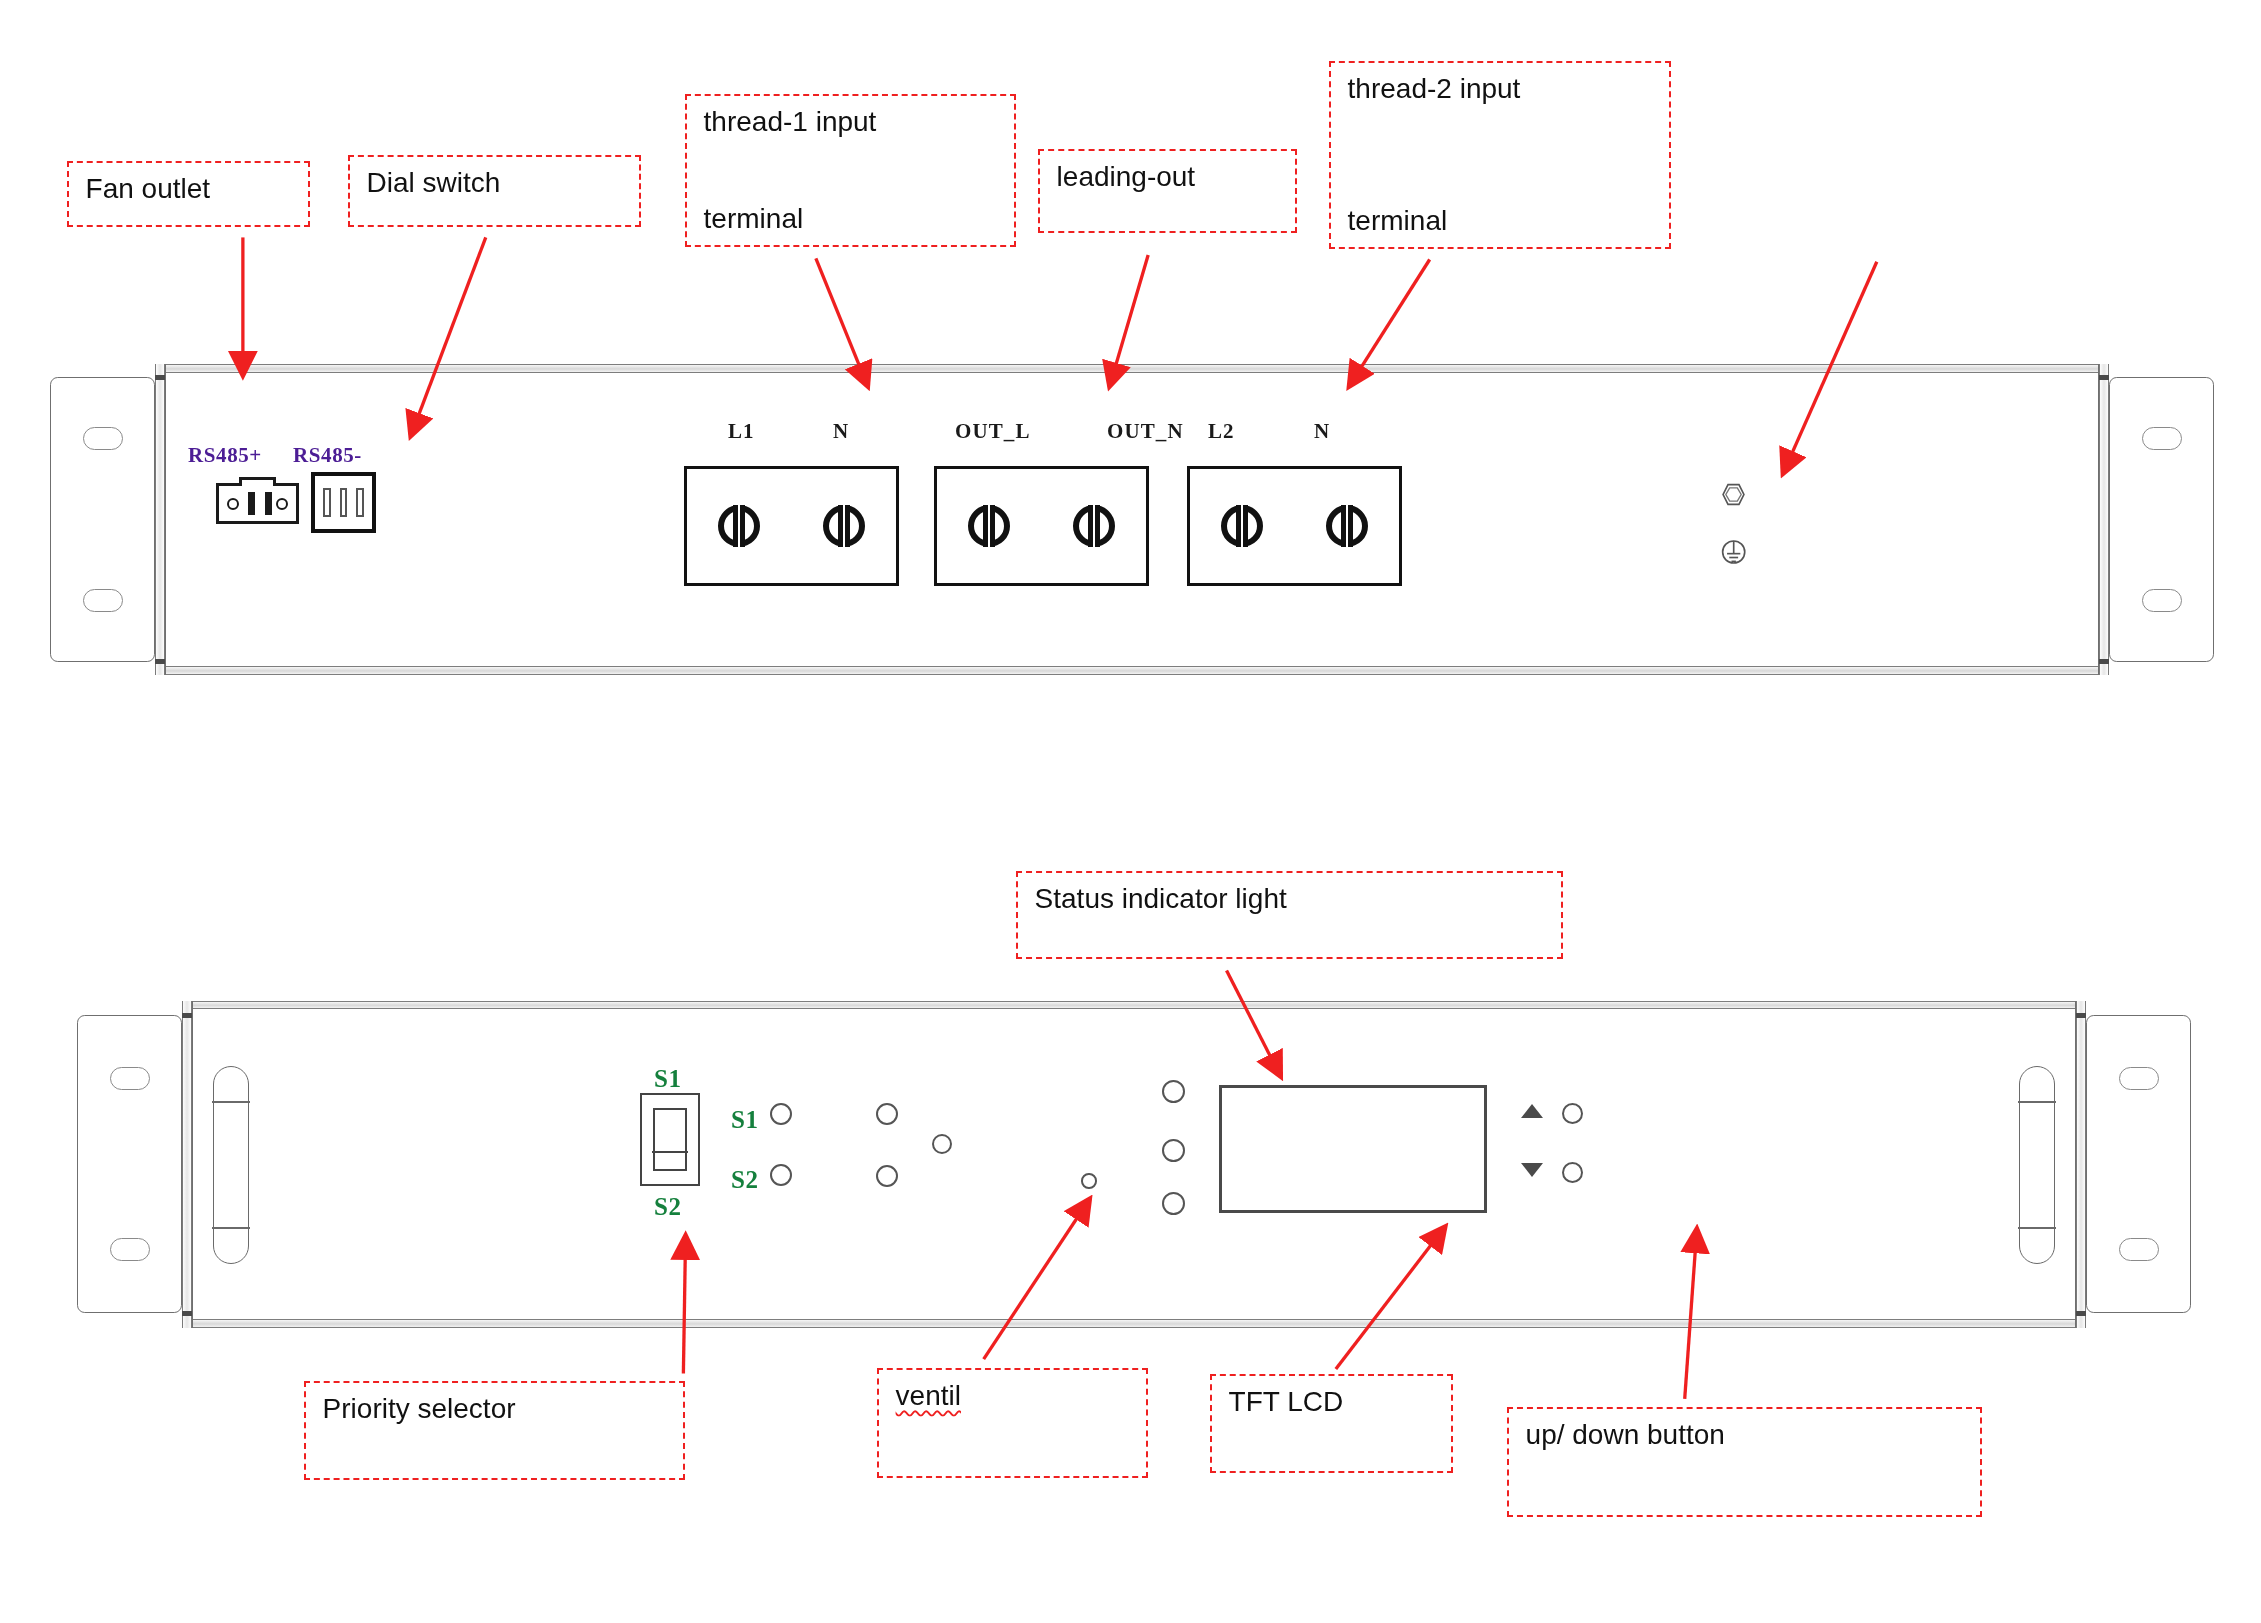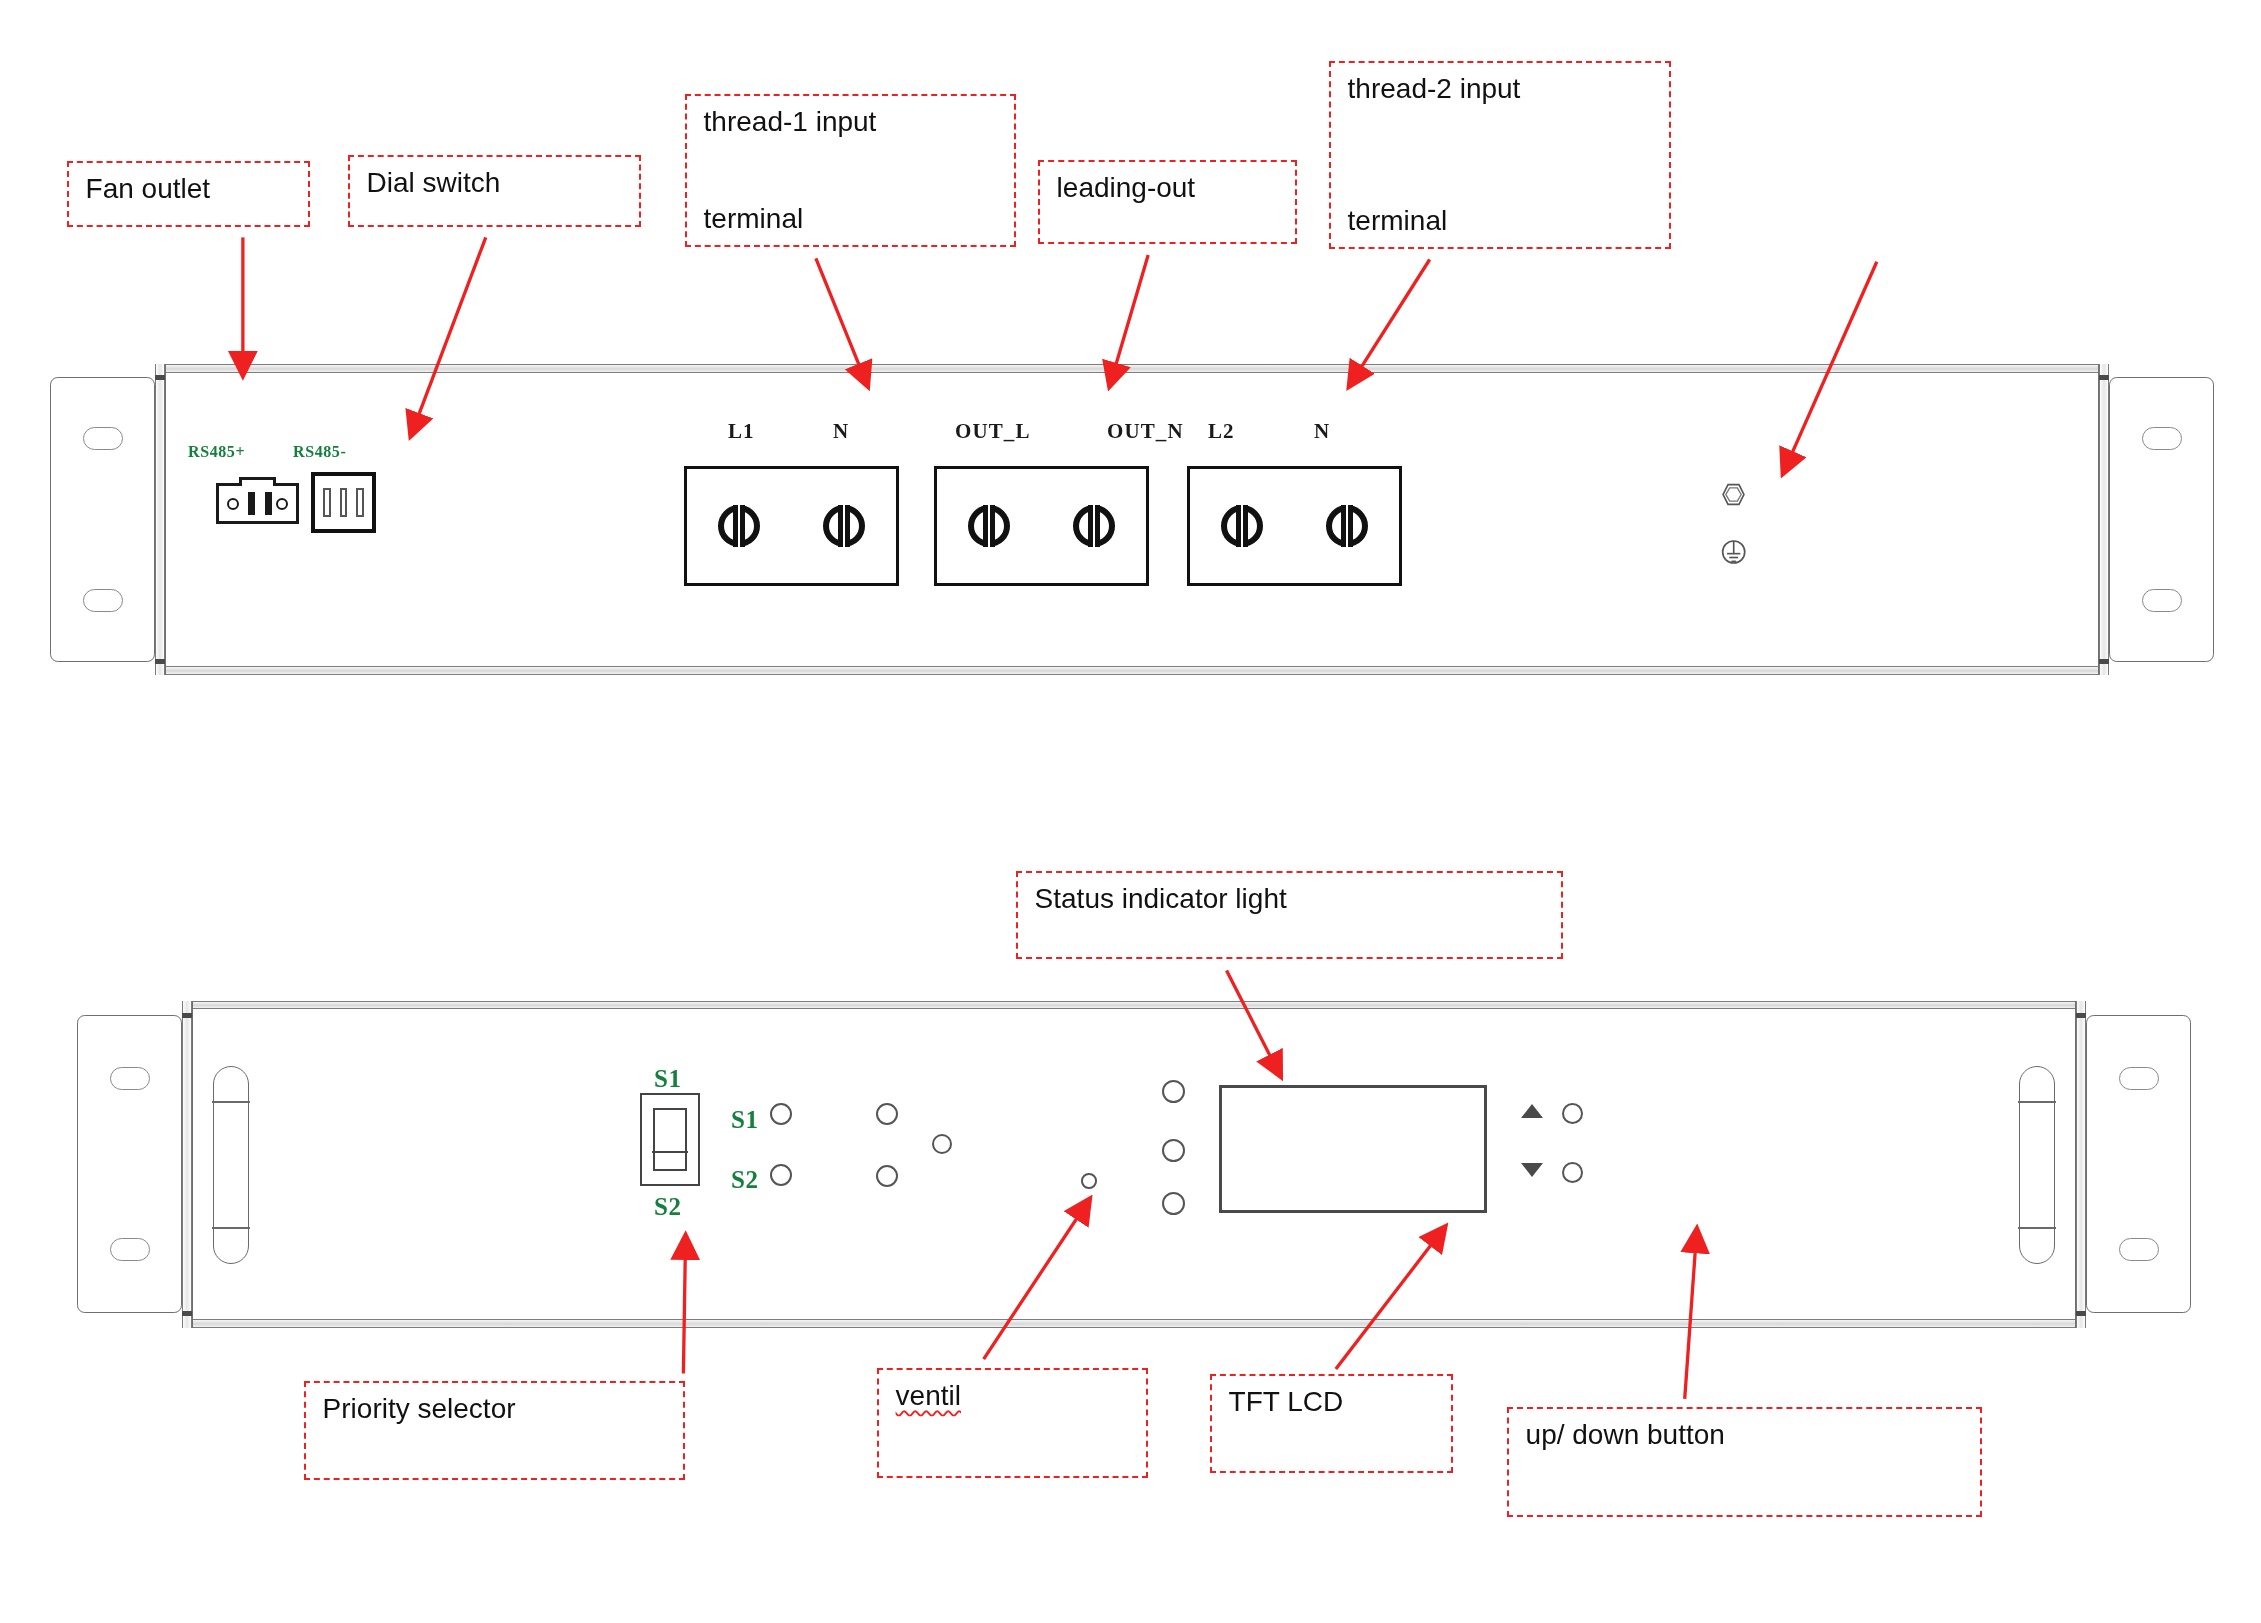--- a/index.html
+++ b/index.html
@@ -73,22 +73,22 @@
     background:linear-gradient(180deg,#f6f6f6,#d8d8d8 55%,#f2f2f2);
     border-top:1.1px solid #7d7d7d;border-bottom:1.1px solid #7d7d7d;
     box-sizing:border-box;
   }
 
   
   .tinylbl{
     position:absolute;
     font-family:"Liberation Serif",serif;
     font-weight:bold;
-    font-size:16px;
-    color:#15803d;
+    font-size:21px;
+    color:#4c1d95;
     letter-spacing:0.6px;
     white-space:nowrap;
   }
   .termlbl{
     position:absolute;
     font-family:"Liberation Serif",serif;
     font-weight:bold;
     font-size:21px;
     color:#1a1a1a;
     letter-spacing:1.1px;
@@ -203,21 +203,21 @@
 
   <div class="callout" style="left:348px;top:155px;width:293px;height:72px;">
     <div class="ln">Dial switch</div>
   </div>
 
   <div class="callout" style="left:685px;top:94px;width:331px;height:153px;">
     <div class="ln">thread-1 input</div>
     <div class="ln">terminal</div>
   </div>
 
-  <div class="callout" style="left:1038px;top:160px;width:259px;height:84px;">
+  <div class="callout" style="left:1038px;top:149px;width:259px;height:84px;">
     <div class="ln">leading-out</div>
   </div>
 
   <div class="callout" style="left:1329px;top:61px;width:342px;height:188px;">
     <div class="ln">thread-2 input</div>
     <div class="ln">terminal</div>
   </div>
 
 
   <div class="callout" style="left:1016px;top:871px;width:547px;height:88px;">

